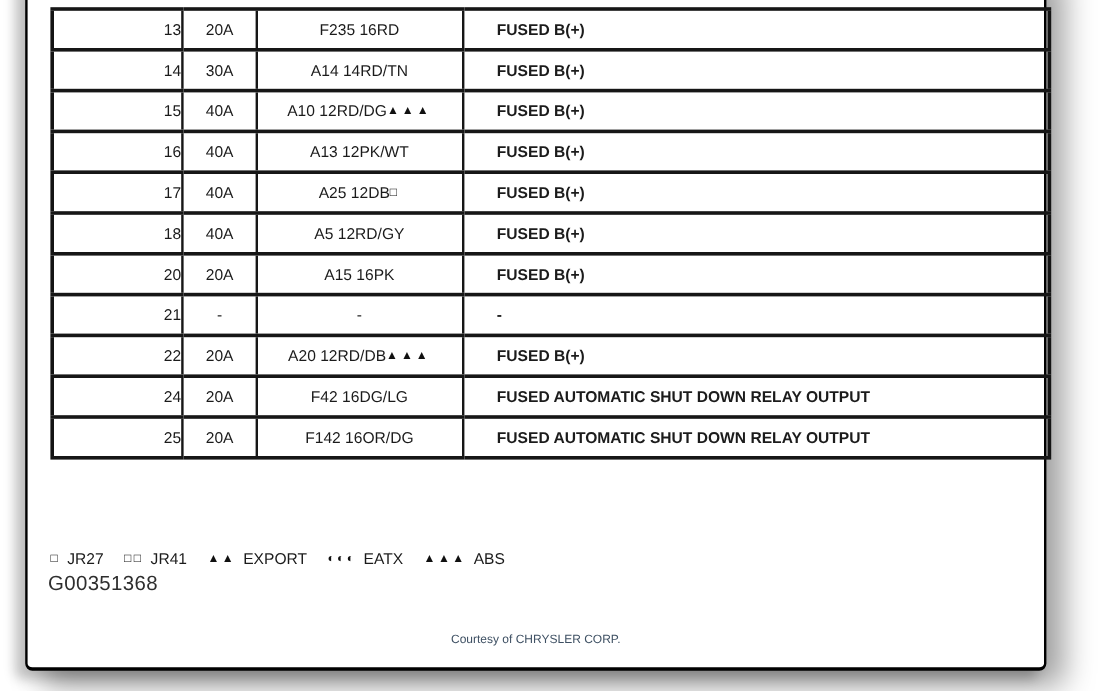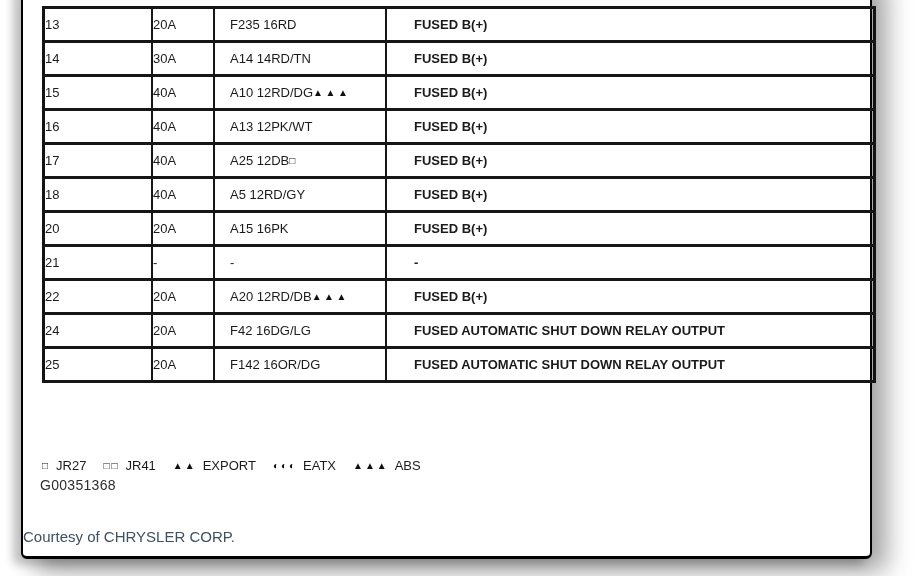--- a/index.html
+++ b/index.html
@@ -44,28 +44,28 @@
     border-top-width: 3px;
     border-bottom-width: 3px;
     height: 31px;
     padding: 0;
     font-size: 13px;
     color: #1b1b1b;
     vertical-align: middle;
     white-space: nowrap;
     overflow: hidden;
   }
-  .c-fuse    { width: 106px; text-align: left; }
-  .c-amp     { width: 60px;  }
+  .c-fuse    { width: 106px; text-align: right; }
+  .c-amp     { width: 60px;  text-align: center; }
   .c-circuit { width: 170px; }
   .c-desc    { width: 459px; padding-left: 27px !important; font-weight: bold; }
   .circuit-inner {
     display: flex;
     align-items: center;
-    justify-content: flex-start;
+    justify-content: center;
     padding-left: 15px;
     padding-right: 16px;
   }
   .circuit-symbol {
     font-size: 10px;
     letter-spacing: 2.5px;
     color: #101010;
   }
   .legend {
     position: absolute;
@@ -77,30 +77,31 @@
     font-size: 13px;
     color: #1b1b1b;
     white-space: nowrap;
   }
   .legend-item { display: inline-flex; align-items: center; gap: 6px; }
   .legend-sym  { font-size: 10px; letter-spacing: 2px; color: #101010; }
   .figure-id {
     position: absolute;
     left: 17px;
     top: 507px;
-    font-size: 14px;
+    font-size: 17px;
     letter-spacing: 0.3px;
     color: #2e2e2e;
   }
   .courtesy {
     position: absolute;
     left: 0;
     right: 0;
     top: 558px;
-    font-size: 15px;
+    text-align: center;
+    font-size: 10px;
     color: #3e5063;
   }
 </style>
 </head>
 <body>
 
 <div class="viewport">
   <div class="page">
 
     <table class="fuse-table">

